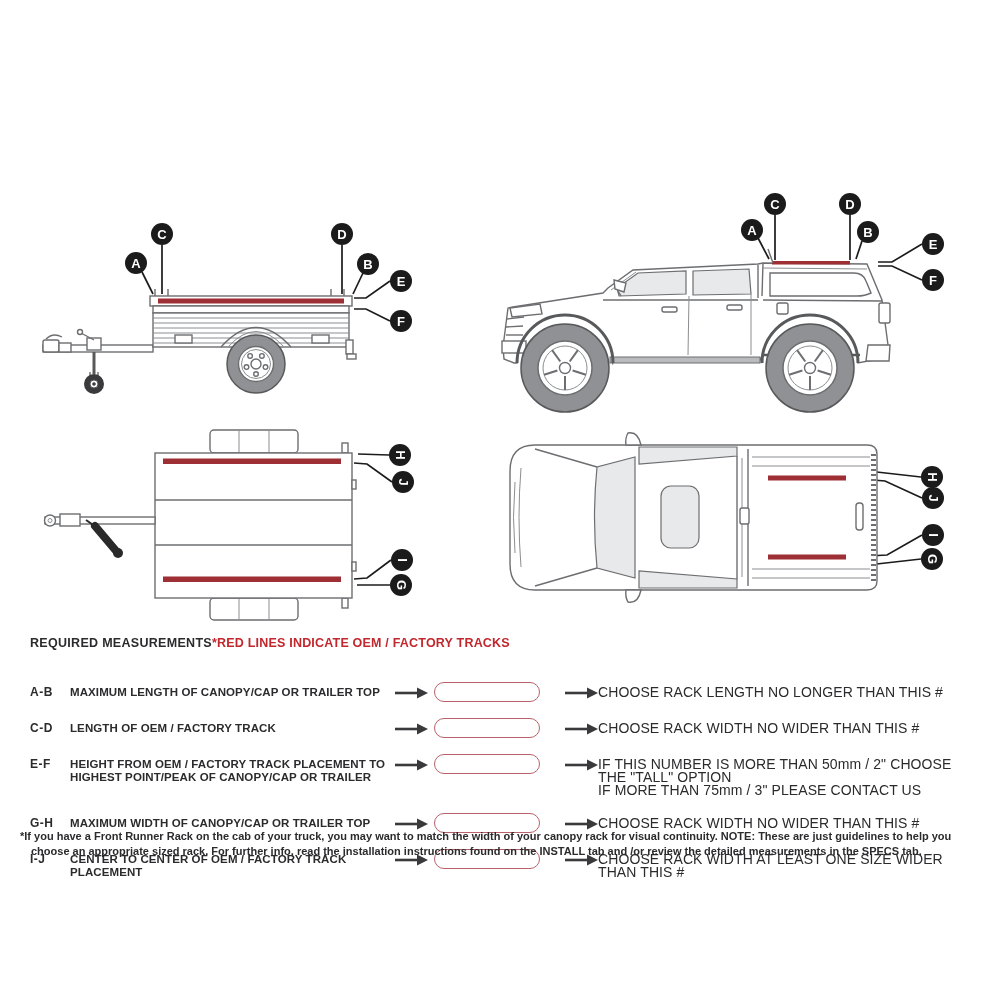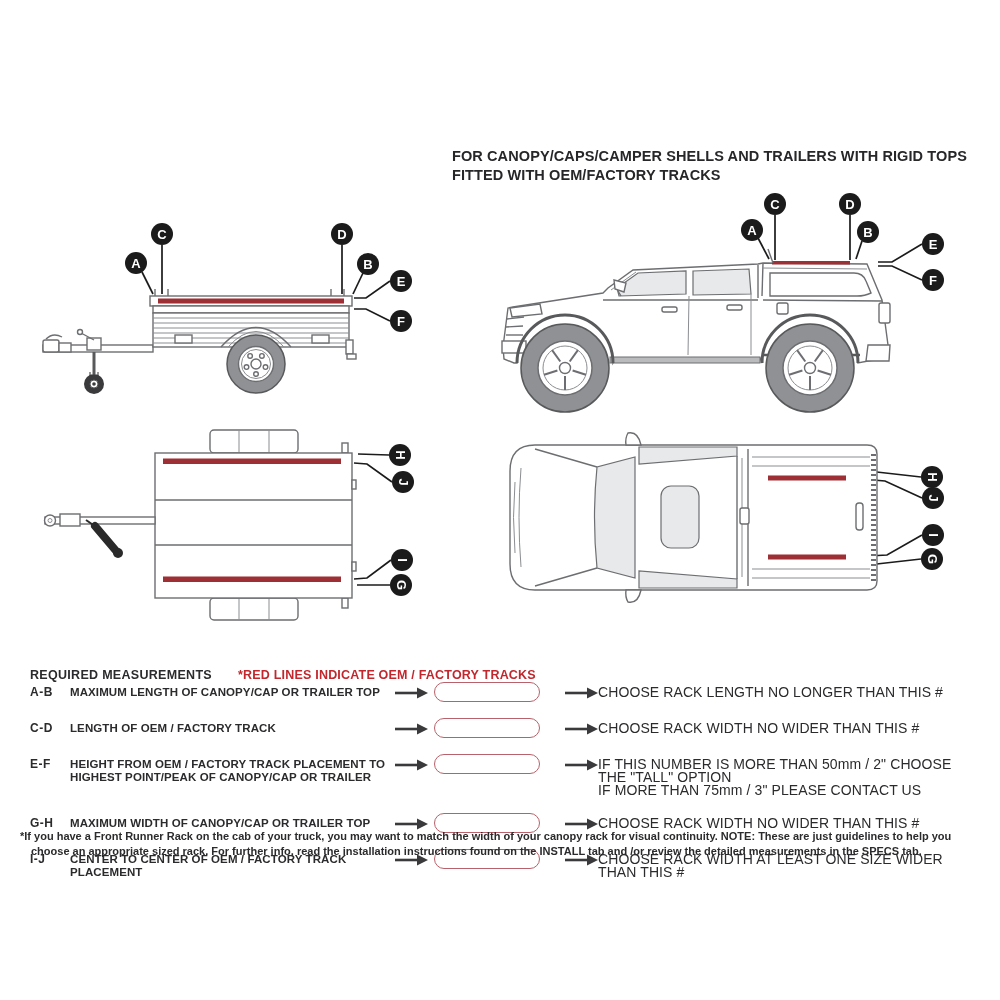--- a/index.html
+++ b/index.html
@@ -21,23 +21,23 @@
   .ln   { stroke:#6d6e71; stroke-width:1.4; fill:none; }
   .lnw  { fill:#ffffff; stroke:#6d6e71; stroke-width:1.4; }
   .thin { stroke:#8b8d90; stroke-width:1; fill:none; }
   .glass{ fill:#e8e9ea; stroke:#6d6e71; stroke-width:1.2; }
   .dark { stroke:#58595b; fill:none; }
   .leader { stroke:#1b1b1b; stroke-width:1.7; fill:none; }
   .mark { fill:#1b1b1b; }
   .mtxt { font:700 13px "Liberation Sans", sans-serif; fill:#ffffff; text-anchor:middle; }
   .track{ fill:#9e2f35; stroke:none; }
 
-  .req-row { position:absolute; left:30px; top:668px; display:flex; align-items:baseline;justify-content:space-between; }
+  .req-row { position:absolute; left:30px; top:636px; display:flex; align-items:baseline;justify-content:space-between; }
   .req-heading { font-size:12.5px; font-weight:700; color:#2b2b2d; letter-spacing:0.3px; }
-  .req-note { margin-left:26px; font-size:12.5px; font-weight:700; color:#c1272d; letter-spacing:0.2px; }
+  .req-note { font-size:12.5px; font-weight:700; color:#c1272d; letter-spacing:0.2px; }
 
   .rows { position:absolute; left:30px; top:666px; width:945px; }
   .m-row { display:flex; align-items:flex-start; margin-bottom:14px;margin-top:20px; }
   .m-id { width:40px; font-size:12px; font-weight:700; color:#2b2b2d; letter-spacing:0.5px; line-height:13px; }
   .m-label { width:318px; font-size:11.5px; font-weight:700; color:#2b2b2d; line-height:13px;
              white-space:pre-line; letter-spacing:0.1px; }
   .m-arrow { width:46px; display:flex; justify-content:center; padding-top:1px; }
   .m-arrow2 { width:58px; display:flex; padding-left:25px; padding-top:1px; box-sizing:border-box; }
   .m-oval { width:106px; height:20px; border:1.6px solid #b8616a; border-radius:12px;
             margin-top:-4px; box-sizing:border-box; background:#fff; }
@@ -45,24 +45,20 @@
               white-space:pre-line; letter-spacing:0.1px; }
 
   .footnote { position:absolute; left:20px; top:829px; width:956px; font-size:11px; font-weight:700;
               color:#2b2b2d; line-height:14.5px; padding-left:11px; text-indent:-11px; }
 </style>
 </head>
 <body>
 
 <div class="page">
 
-  <div class="subtitle">
-    <div>FOR CANOPY/CAPS/CAMPER SHELLS AND TRAILERS WITH RIGID TOPS</div>
-    <div>FITTED WITH OEM/FACTORY TRACKS</div>
-  </div>
 
   <div class="diagram d-trailer-side">
   <svg width="420" height="195" viewBox="0 0 420 195">
 
     <g class="leader">
       <line x1="120" y1="60" x2="131" y2="82"></line>
       <line x1="140" y1="33" x2="140" y2="82"></line>
       <line x1="320" y1="33" x2="320" y2="82"></line>
       <line x1="341" y1="61" x2="331" y2="82"></line>
       <polyline points="368,69 344,86 332,86"></polyline>

